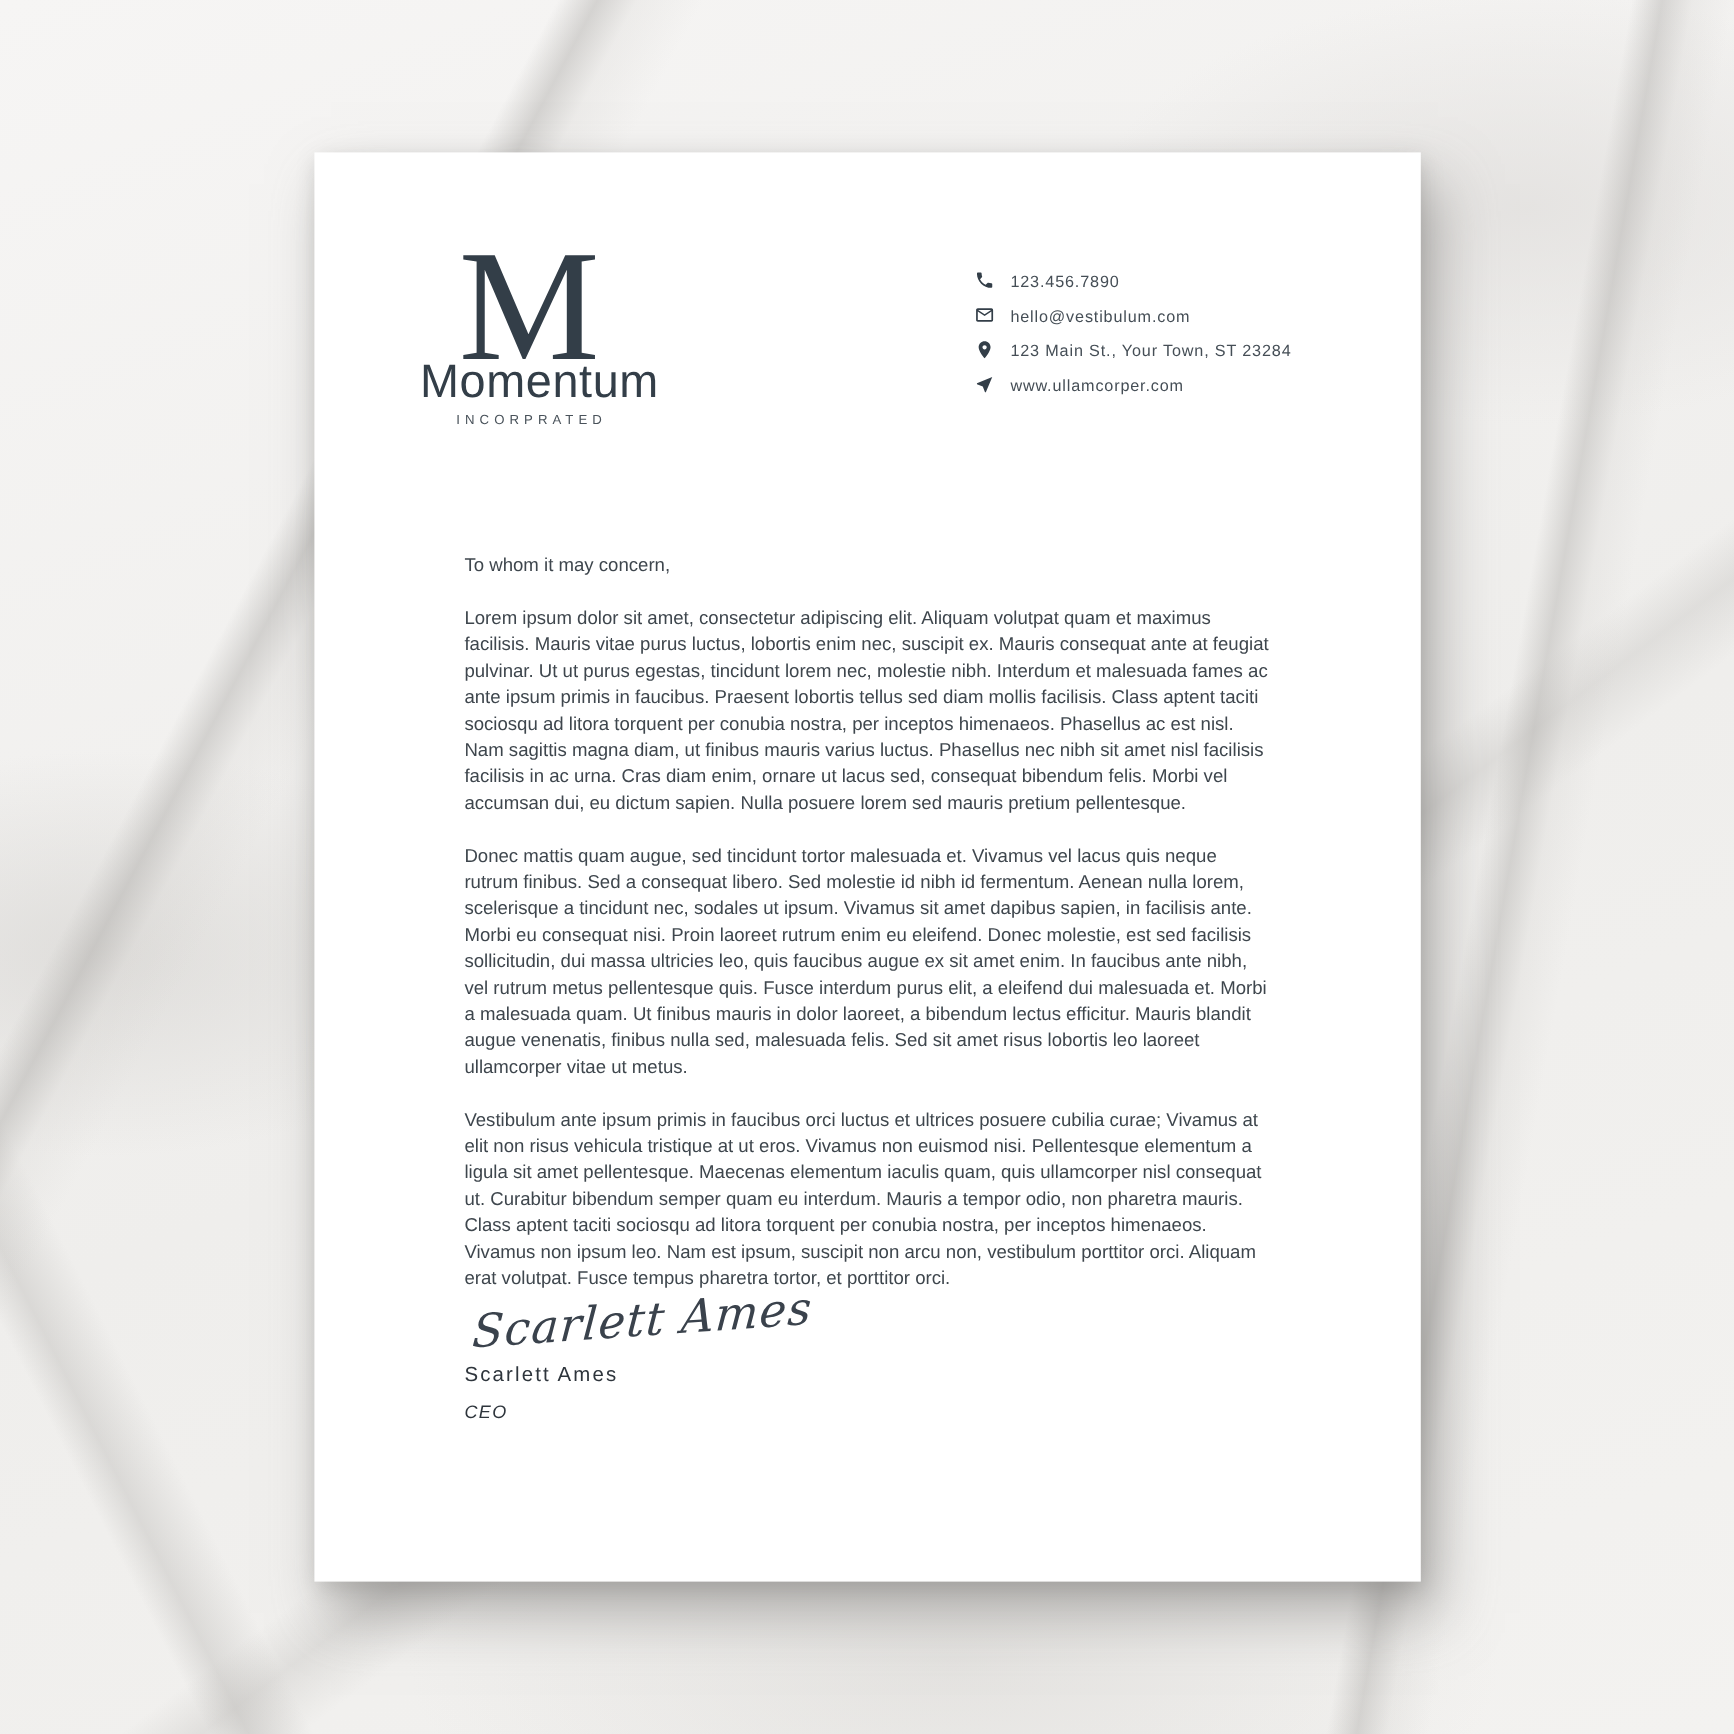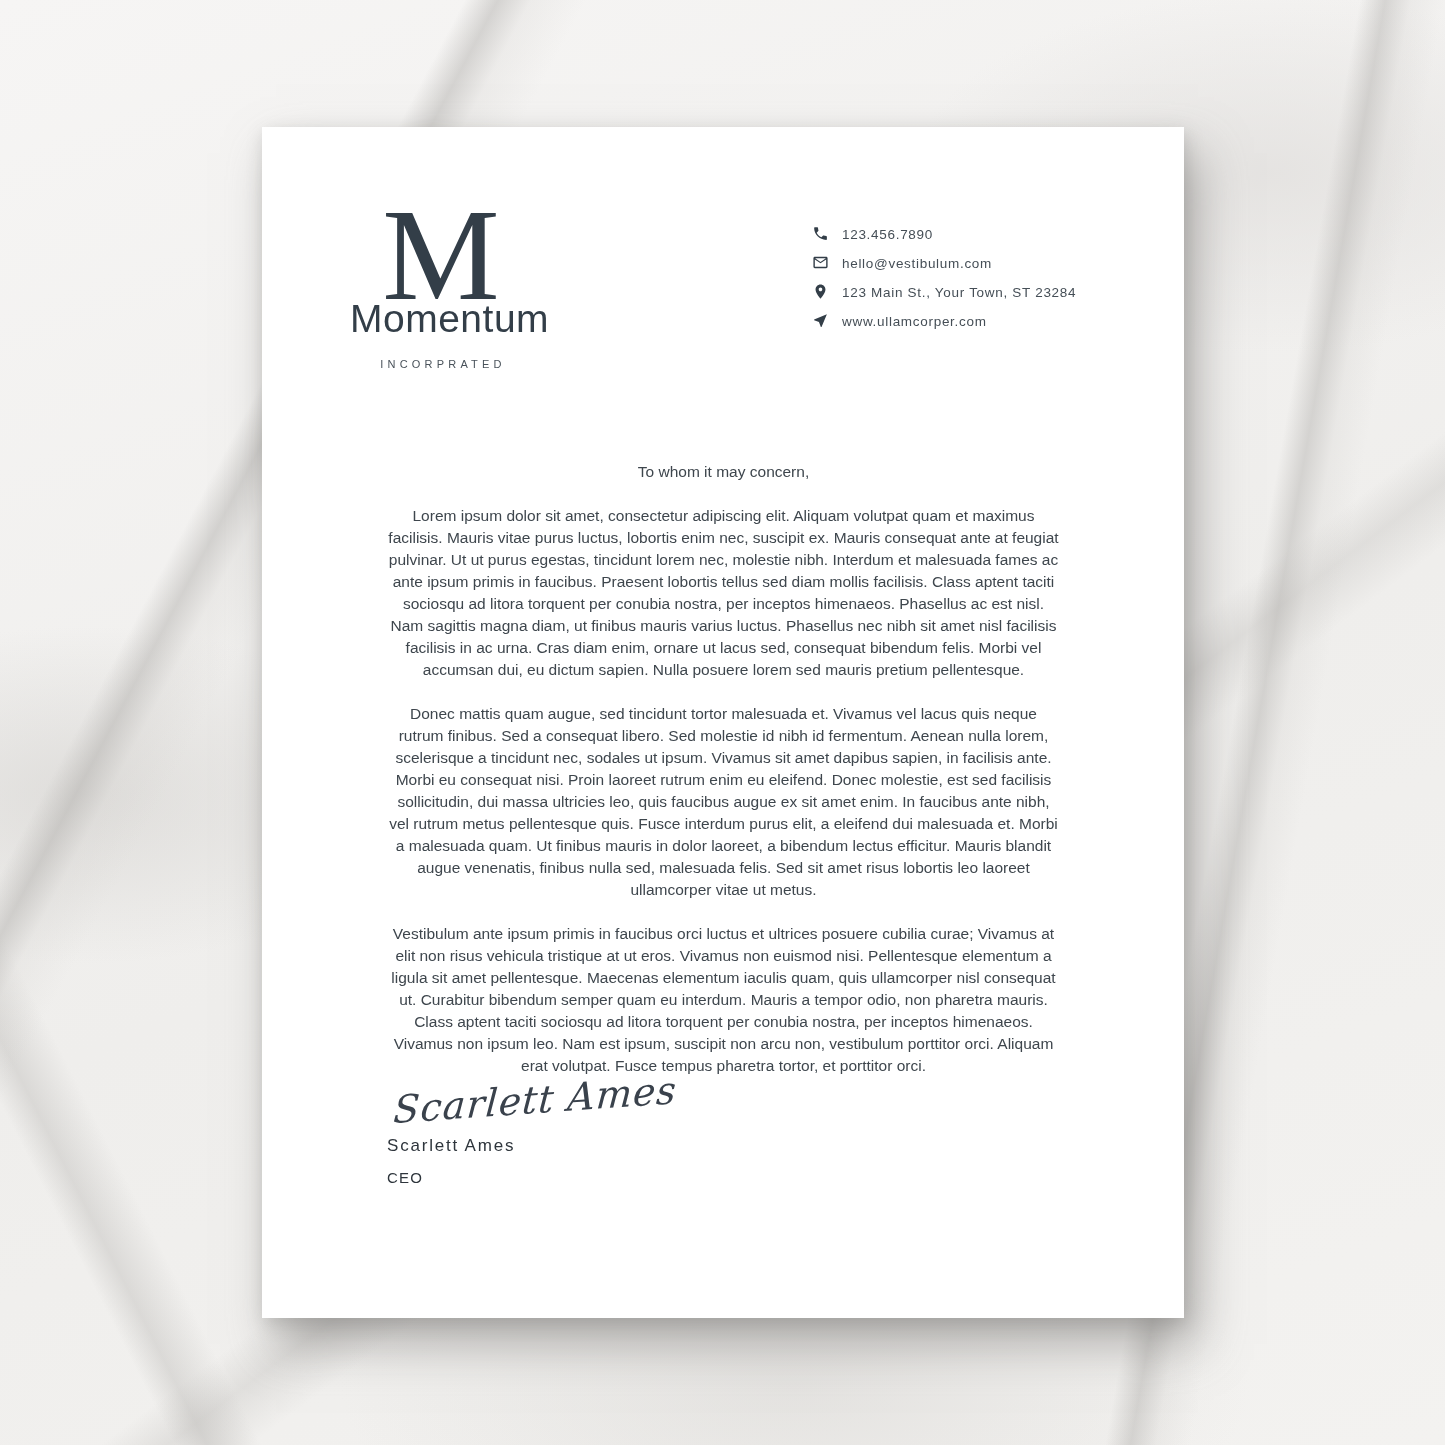--- a/index.html
+++ b/index.html
@@ -60,21 +60,21 @@
     font-family: Liberation Sans, sans-serif;
     font-size: 39px;
     line-height: 1;
     letter-spacing: 0.5px;
     margin-top: 2px;
   }
   .logo-tag {
     font-size: 11px;
     letter-spacing: 4.2px;
     color: #49525a;
-    margin-top: 20px;
+    margin-top: 6px;
     padding-left: 4px;
   }
 
   .contact {
     position: absolute;
     left: 548px;
     top: 86px;
     list-style: none;
     margin: 0;
     padding: 0;
@@ -100,21 +100,21 @@
   
   .letter {
     position: absolute;
     left: 125px;
     top: 334px;
     width: 673px;
     font-size: 15.5px;
     line-height: 22px;
     color: #3e464d;
   }
-  .letter p { margin: 0 0 22px 0; text-align: center; }
+  .letter p { margin: 0 0 22px 0; }
 
   .sig-script {
     font-family: "DejaVu Serif", serif;
     font-style: italic;
     font-size: 38px;
     letter-spacing: 1px;
     color: #3a424c;
     transform: rotate(-4deg) skewX(-8deg);
     transform-origin: left bottom;
     width: max-content;
@@ -124,20 +124,21 @@
     font-size: 17px;
     letter-spacing: 1.8px;
     color: #2e353c;
     margin-top: 14px;
   }
   .signer-title {
     font-size: 15px;
     letter-spacing: 1.2px;
     color: #2e353c;
     margin-top: 10px;
+    font-style: italic;
   }
 </style>
 </head>
 <body>
 
 <div class="scene">
   <div class="page">
 
     <div class="logo">
       <div class="logo-m">M</div>

